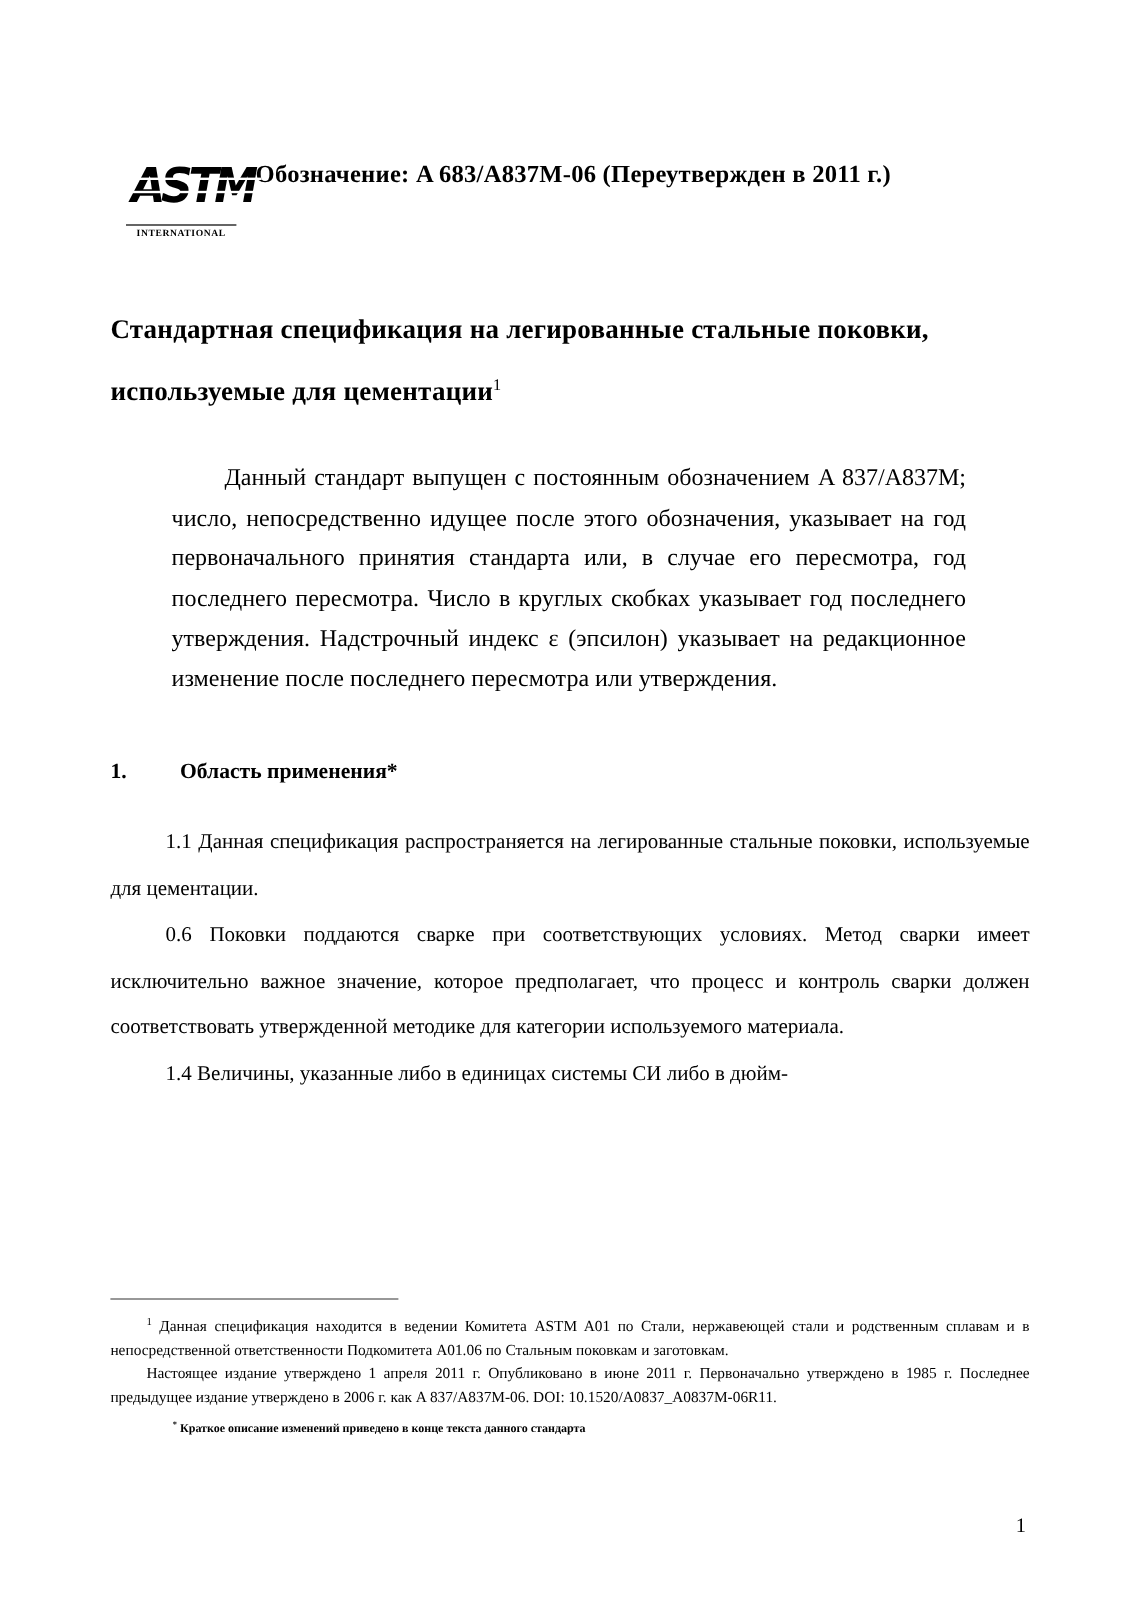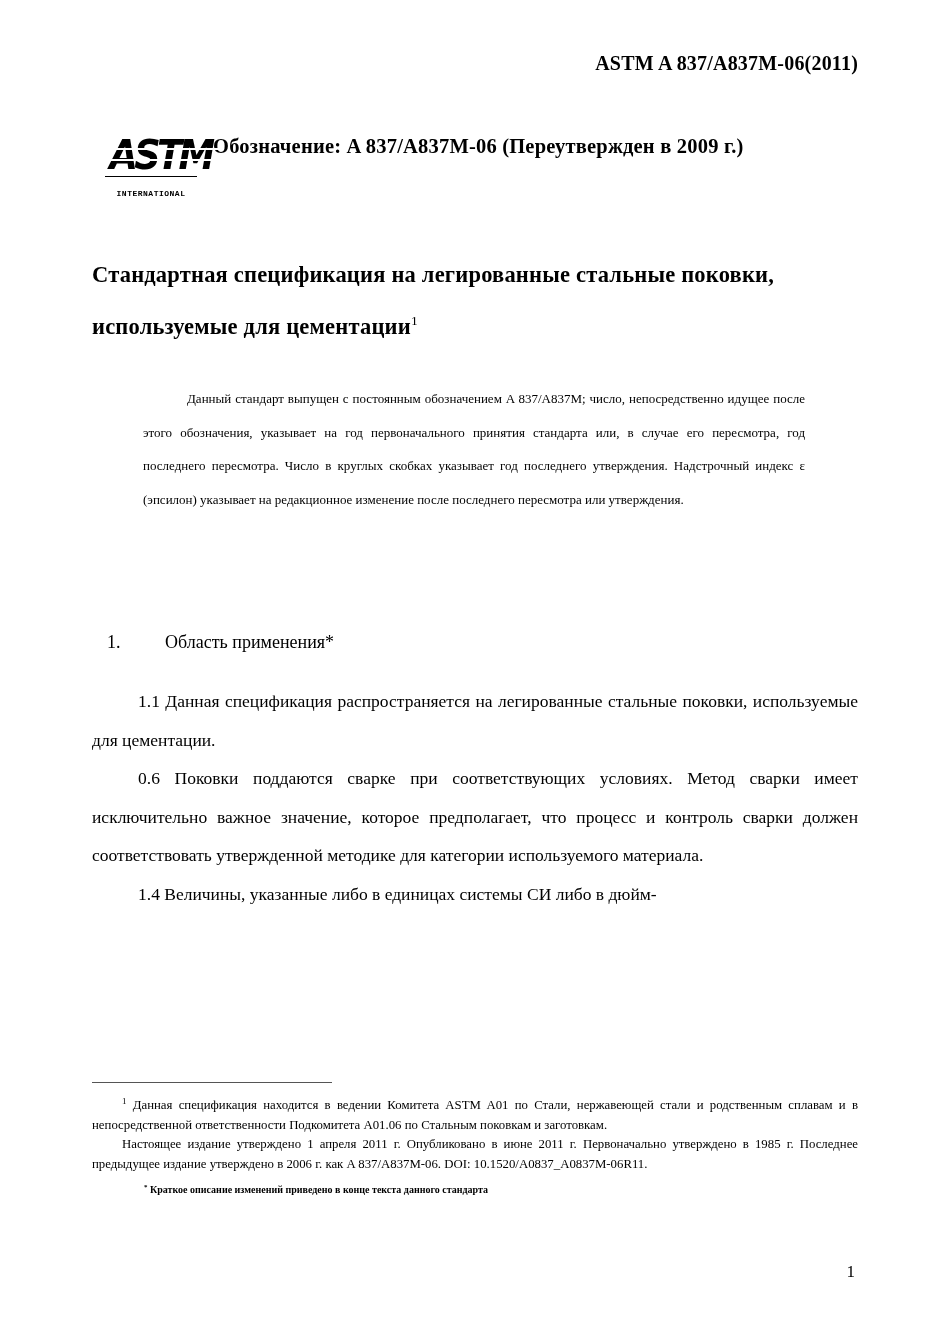--- a/index.html
+++ b/index.html
@@ -58,27 +58,27 @@
   .logo-stripe {
     position: absolute;
     left: -2px;
     right: -2px;
     height: 2px;
     background: #ffffff;
   }
   .logo-stripe.s1 { top: 13px; }
   .logo-stripe.s2 { top: 24px; }
   .logo-sub {
-    font-family: Liberation Mono, monospace;
+    font-family: Liberation Serif, serif;
     font-size: 8px;
     font-weight: bold;
     letter-spacing: 0.5px;
     border-top: 1.5px solid #000;
-    padding-top: 12px;
-    margin-top: 1px;
+    padding-top: 2px;
+    margin-top: 12px;
   }
   .designation {
     font-size: 20.5px;
     font-weight: bold;
     letter-spacing: 0.2px;
   }
   
   .title {
     position: absolute;
     top: 252px;
@@ -95,33 +95,33 @@
     vertical-align: super;
     font-weight: normal;
   }
   
   .abstract {
     position: absolute;
     top: 382px;
     left: 143px;
     right: 145px;
     margin: 0;
-    font-size: 13px;
+    font-size: 20px;
     line-height: 33.5px;
     text-align: justify;
     text-indent: 44px;
   }
   
   .section-heading {
     position: absolute;
     top: 632px;
-    left: 107px;
+    left: 92px;
     right: 92px;
     font-size: 18px;
-    font-weight: normal;
+    font-weight: bold;
   }
   .sec-num {
     display: inline-block;
     width: 58px;
   }
   
   .body-text {
     position: absolute;
     top: 682px;
     left: 92px;
@@ -171,32 +171,31 @@
     top: 1262px;
     right: 95px;
     font-size: 17px;
   }
 </style>
 </head>
 <body>
 
 <div class="page">
 
-  <div class="doc-code">ASTM A 837/A837M-06(2011)</div>
 
   <div class="designation-row">
     <div class="logo">
       <div class="logo-mark-wrap">
         <div class="logo-mark">ASTM</div>
         <div class="logo-stripe s1"></div>
         <div class="logo-stripe s2"></div>
       </div>
       <div class="logo-sub">INTERNATIONAL</div>
     </div>
-    <div class="designation">Обозначение: A 837/A837M-06 (Переутвержден в 2009 г.)</div>
+    <div class="designation">Обозначение: A 683/A837M-06 (Переутвержден в 2011 г.)</div>
   </div>
 
   <h1 class="title"><span>Стандартная спецификация на легированные стальные поковки, используемые для цементации</span><sup>1</sup></h1>
 
   <p class="abstract">Данный стандарт выпущен с постоянным обозначением A 837/A837M; число, непосредственно идущее после этого обозначения, указывает на год первоначального принятия стандарта или, в случае его пересмотра, год последнего пересмотра. Число в круглых скобках указывает год последнего утверждения. Надстрочный индекс ε (эпсилон) указывает на редакционное изменение после последнего пересмотра или утверждения.</p>
 
   <div class="section-heading">
     <span class="sec-num">1.</span><span class="sec-title">Область применения*</span>
   </div>
 

